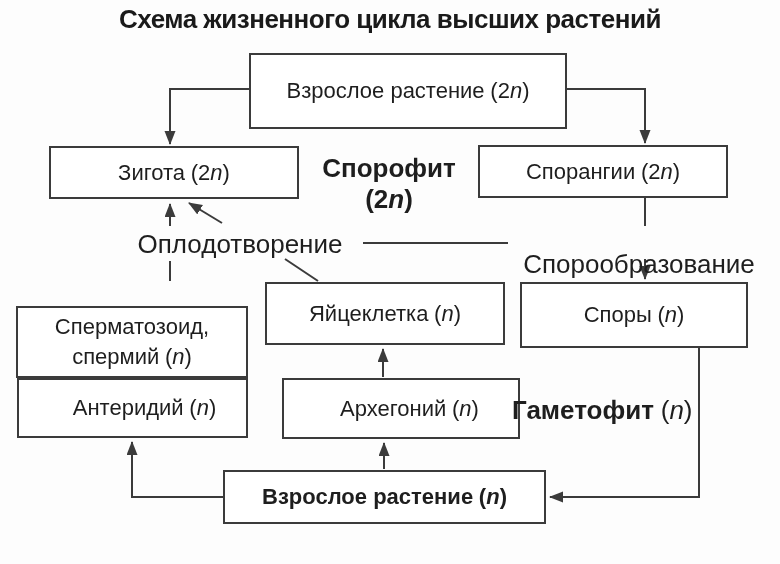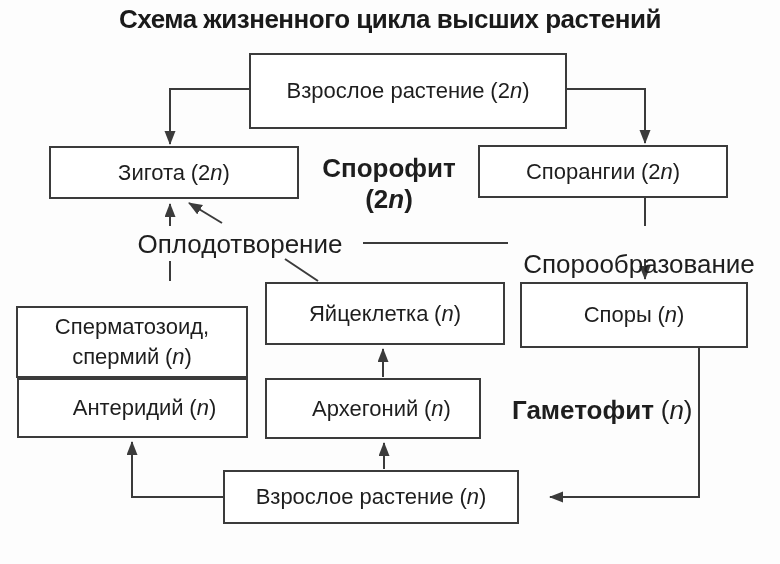--- a/index.html
+++ b/index.html
@@ -104,25 +104,25 @@
   </div>
 
   <div class="node" style="left:520px; top:282px; width:228px; height:66px;justify-content:center;">
     <span><span>Споры</span><span class="pl"><span>(</span><span></span><em>n</em><span>)</span></span></span>
   </div>
 
   <div class="node" style="left:17px; top:378px; width:231px; height:60px;padding-left:24px;">
     <span><span>Антеридий</span><span class="pl"><span>(</span><span></span><em>n</em><span>)</span></span></span>
   </div>
 
-  <div class="node" style="left:265px; top:378px; width:216px; height:61px;padding-left:17px;">
+  <div class="node" style="left:282px; top:378px; width:238px; height:61px;padding-left:17px;">
     <span><span>Архегоний</span><span class="pl"><span>(</span><span></span><em>n</em><span>)</span></span></span>
   </div>
 
-  <div class="node" style="left:223px; top:470px; width:296px; height:54px;">
+  <div class="node" style="left:223px; top:470px; width:323px; height:54px;font-weight:bold;">
     <span><span>Взрослое растение</span><span class="pl"><span>(</span><span></span><em>n</em><span>)</span></span></span>
   </div>
 
   <div class="side-label bold" style="left:300px; top:153px; width:178px; line-height:31px;">
     <div>Спорофит</div>
     <div><span>(</span><span>2</span><em>n</em><span>)</span></div>
   </div>
 
   <div class="side-label" style="left:512px; top:395px; width:180px;text-align:right;">
     <span class="bold">Гаметофит</span><span class="pl"><span>(</span><span></span><em>n</em><span>)</span></span>

